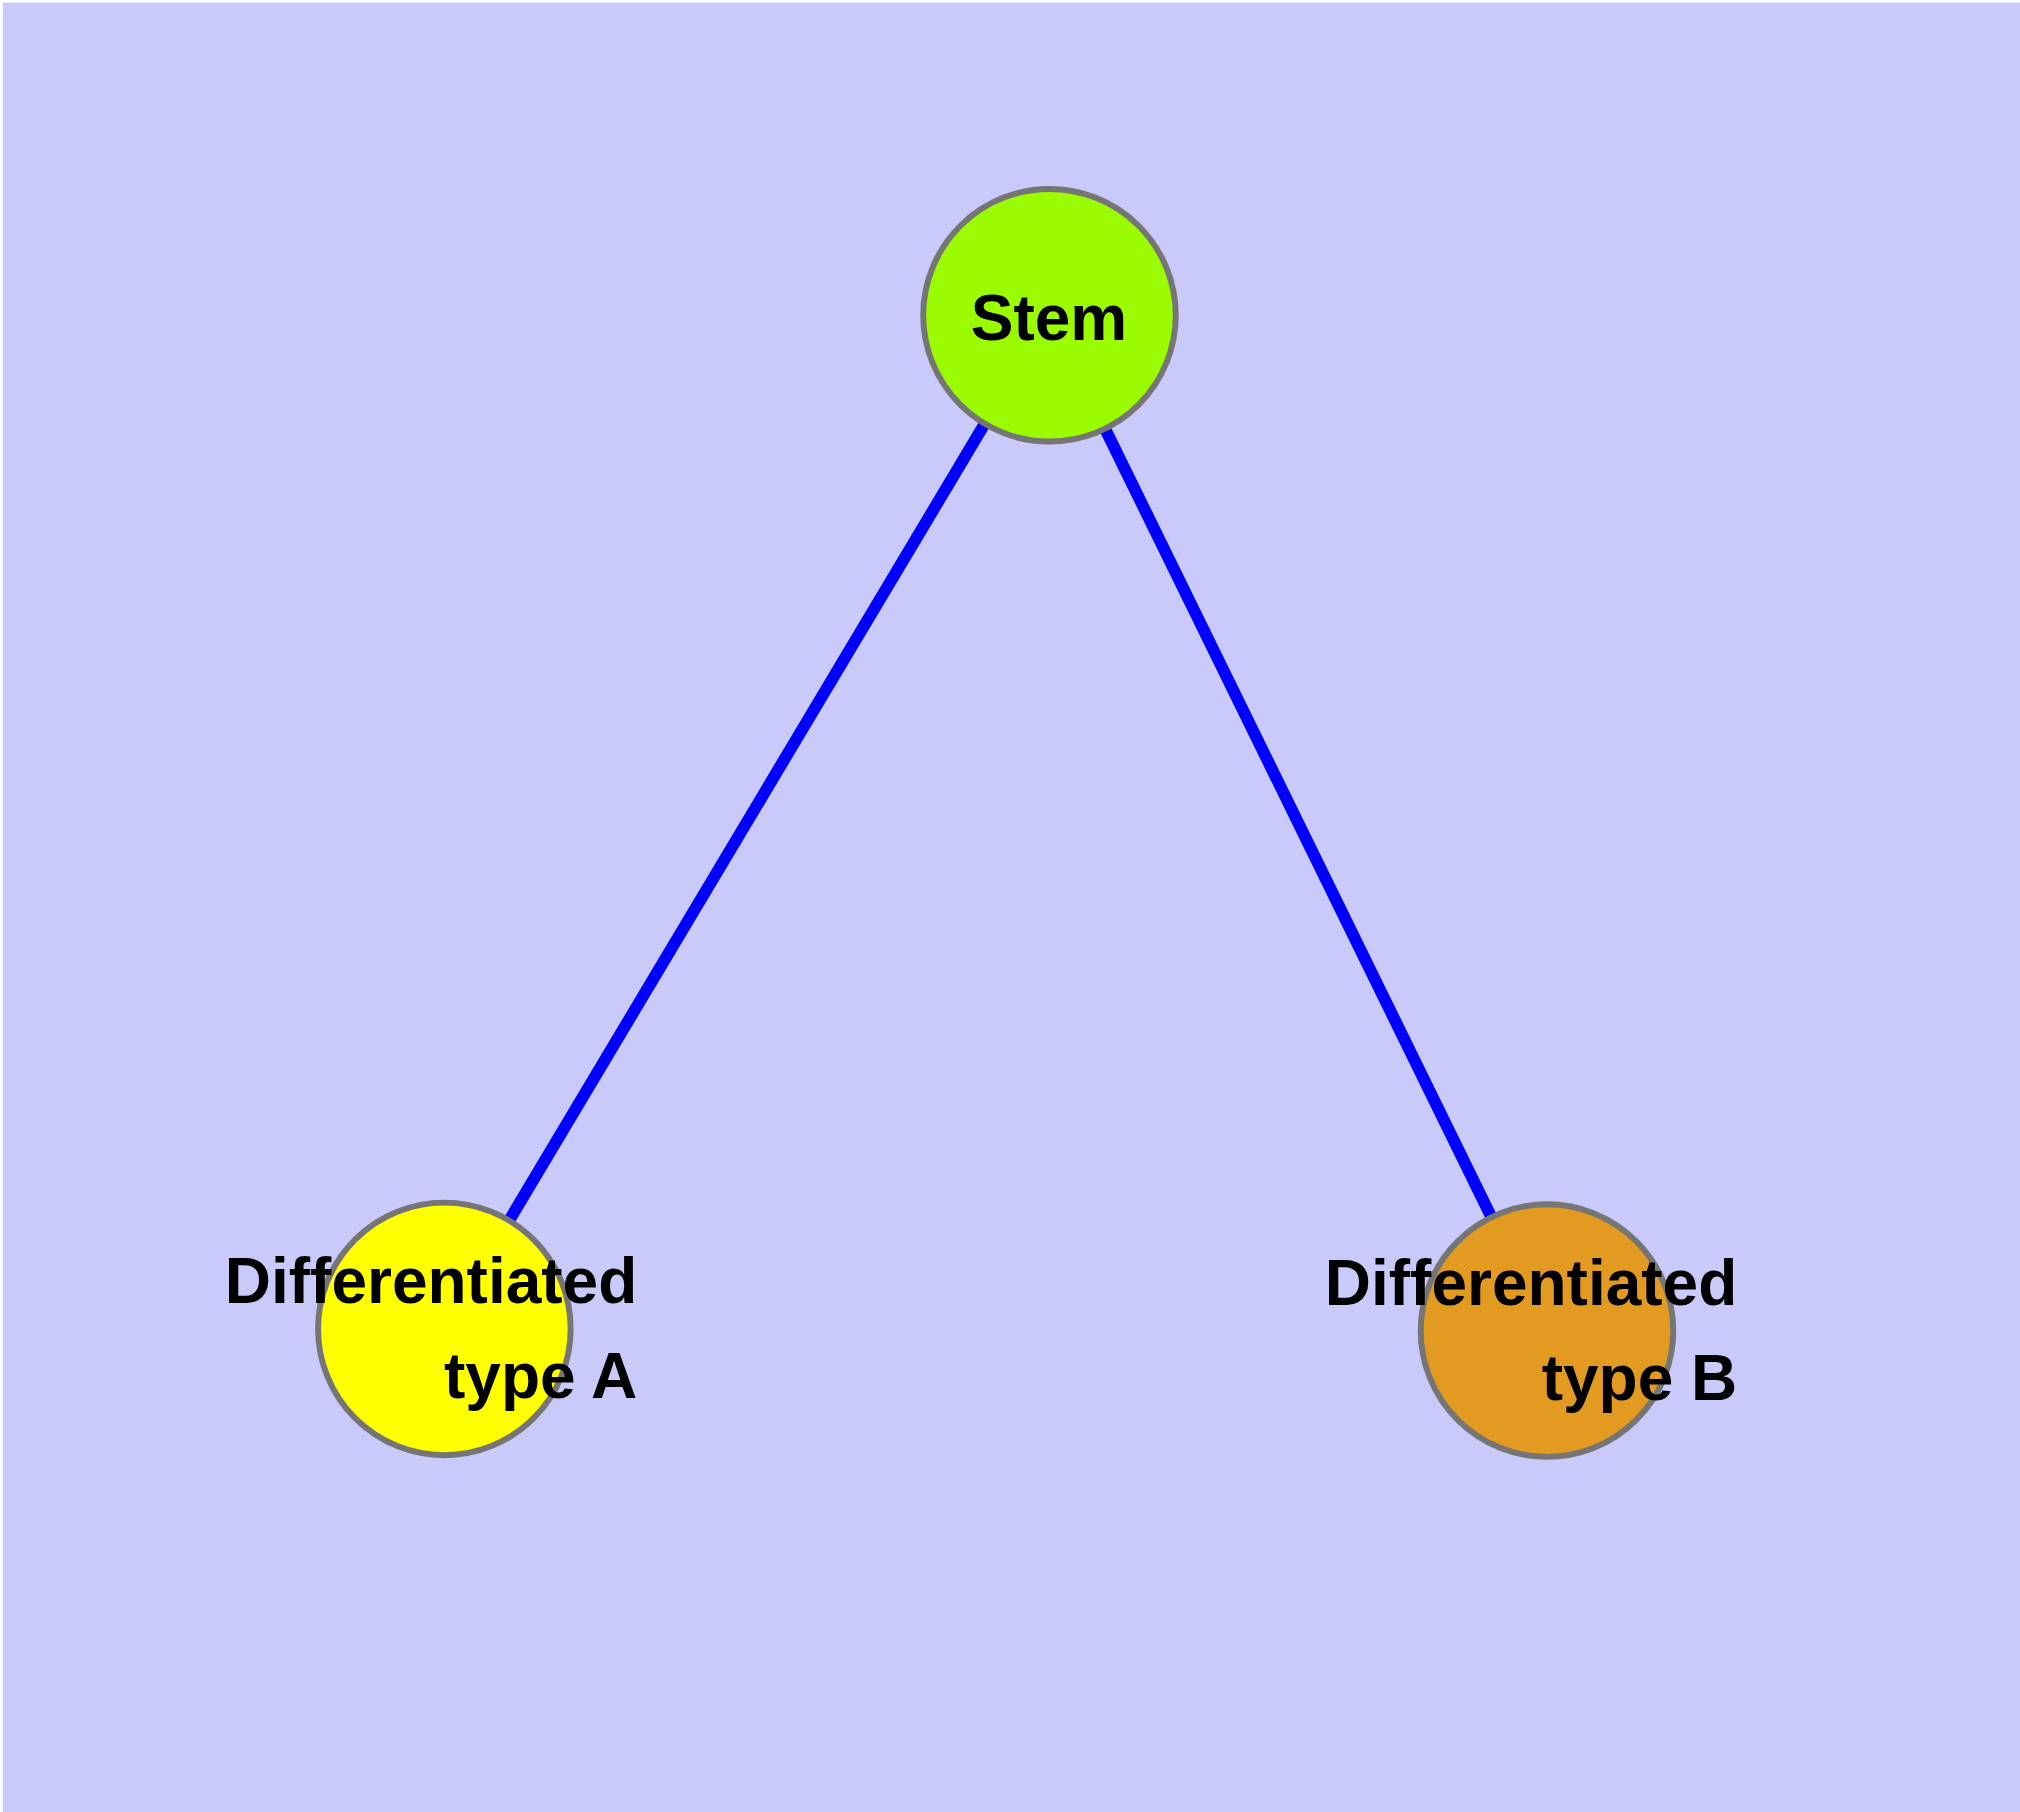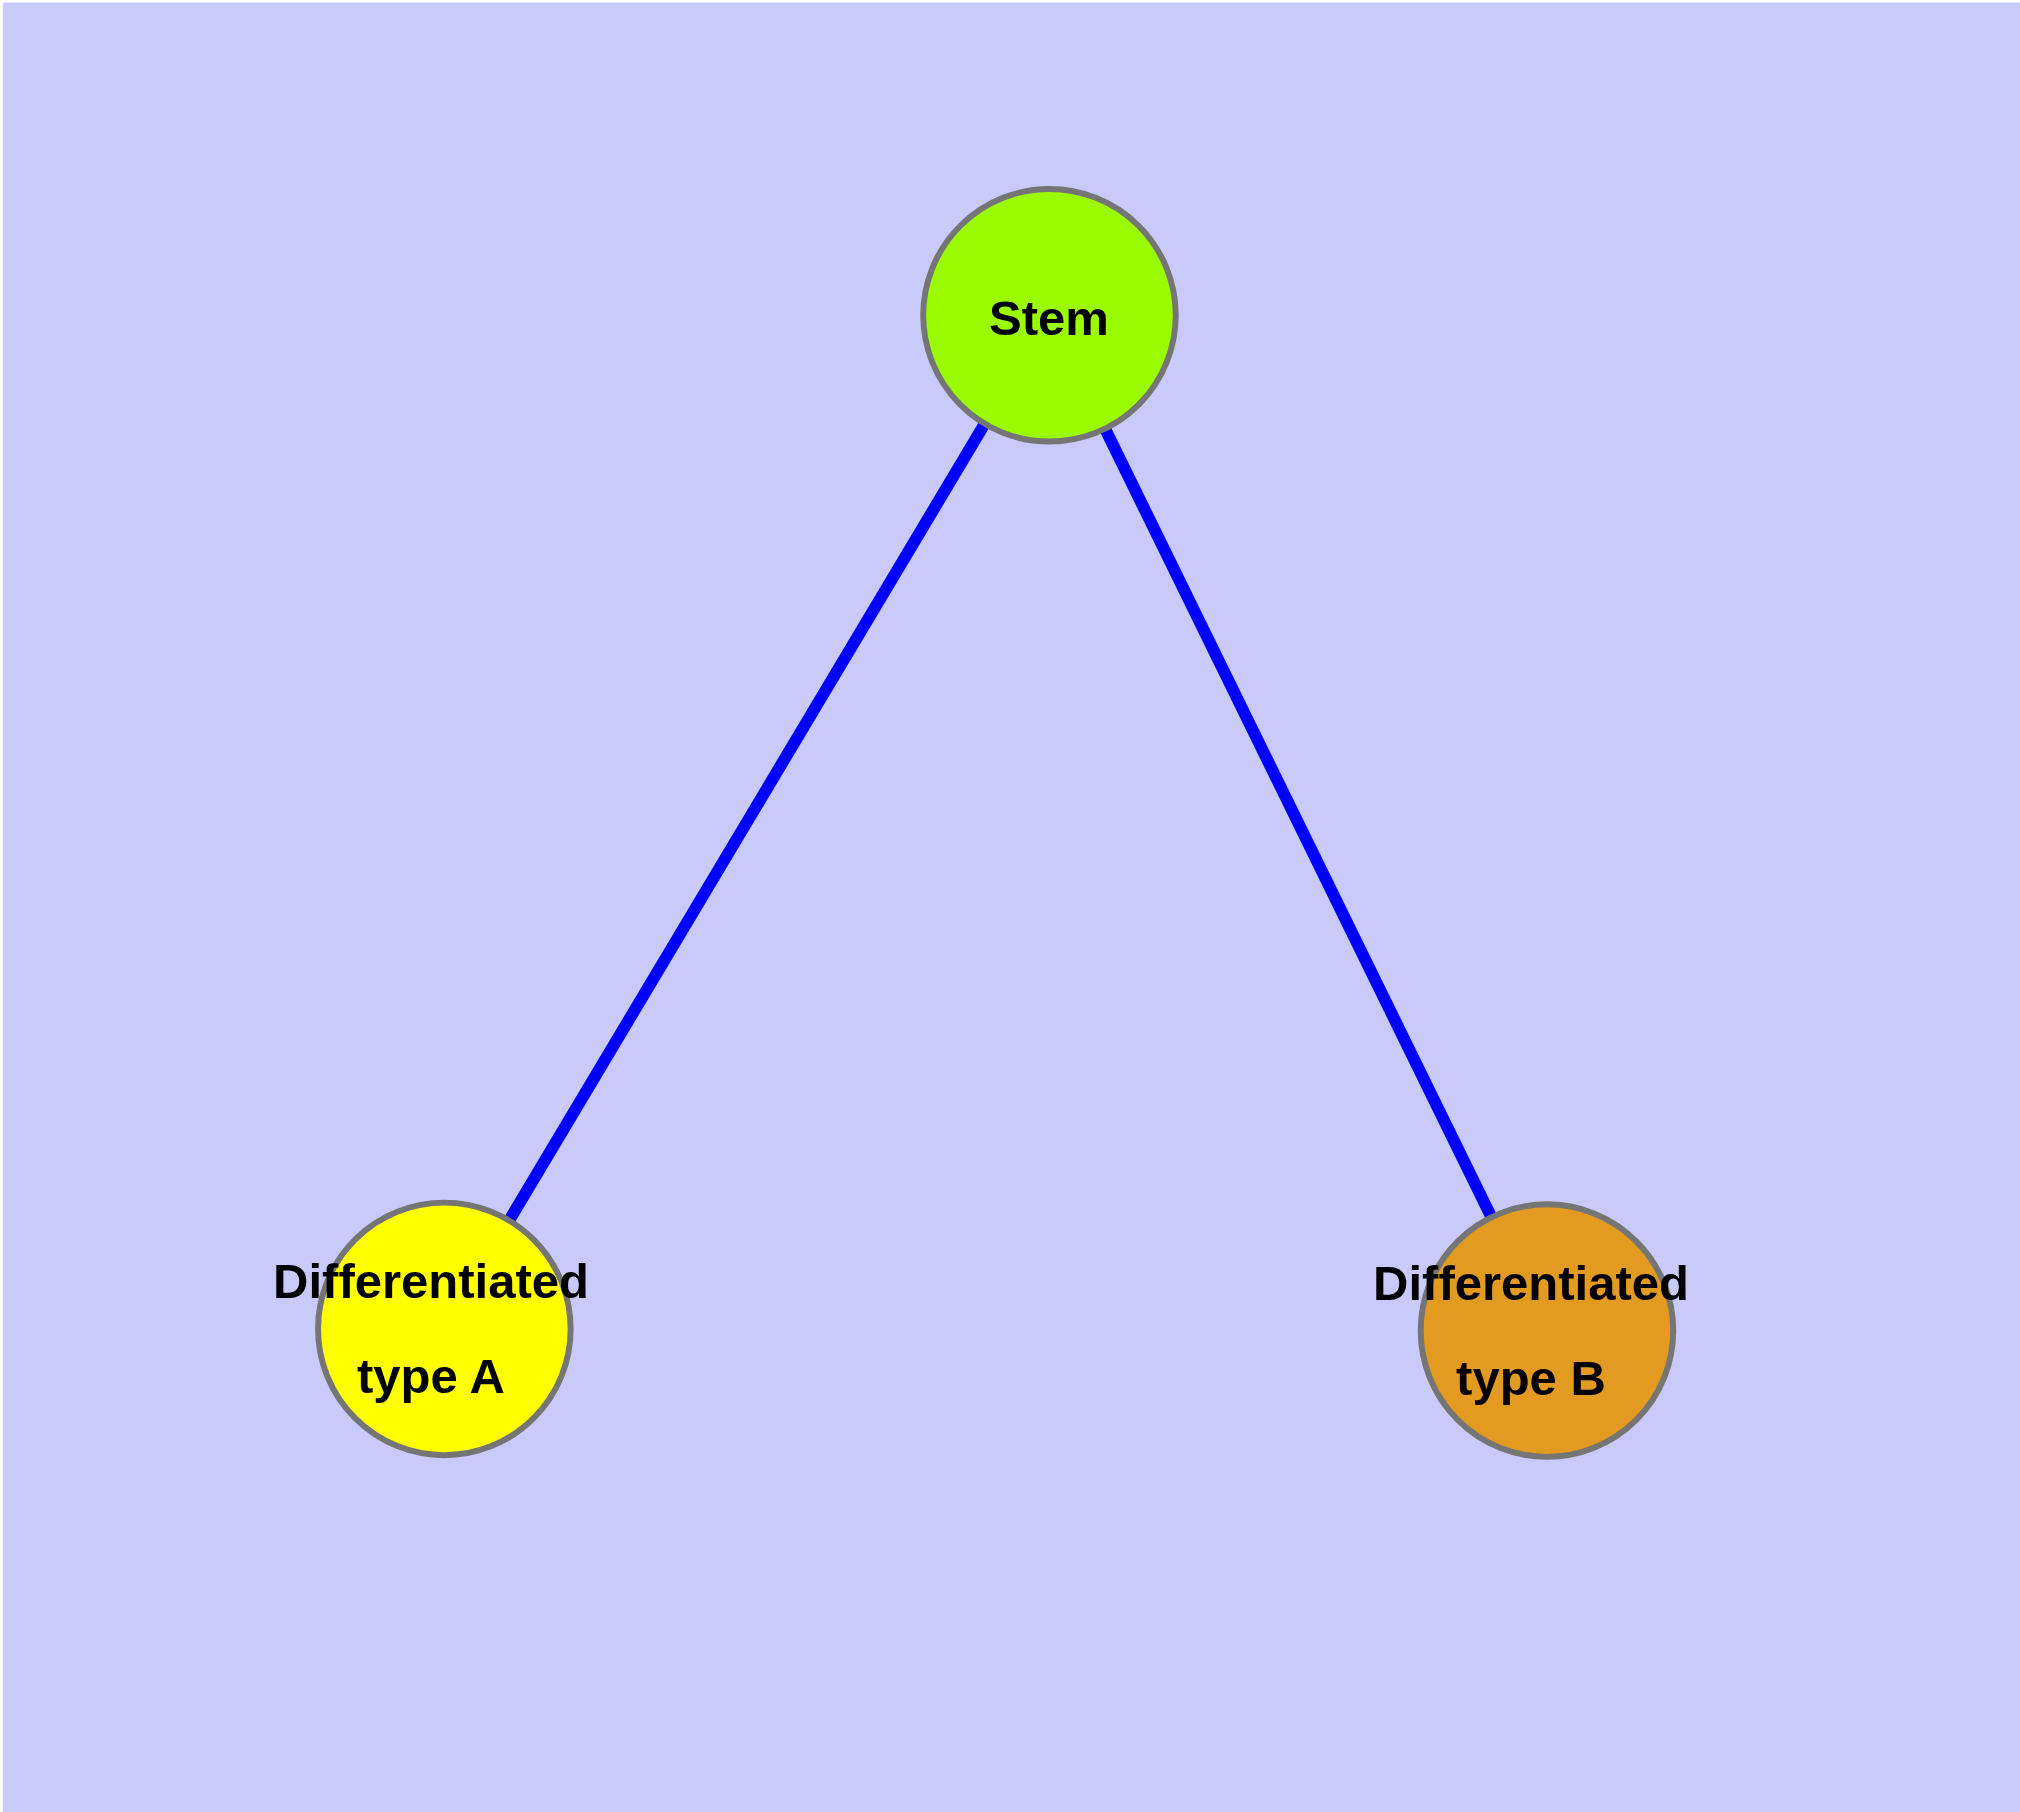--- a/index.html
+++ b/index.html
@@ -16,24 +16,24 @@
   }
   .canvas svg {
     position: absolute;
     left: 0;
     top: 0;
     display: block;
   }
   .node-label {
     position: absolute;
     transform: translate(-50%, -50%);
-    text-align: center;
+    text-align: right;
     white-space: pre-line;
     font-weight: bold;
-    font-size: 49px;
+    font-size: 64px;
     line-height: 95px;
     color: #000000;
     pointer-events: none;
   }
   .label-stem  { left: 1049px; top: 318px;  }
   .label-typea { left: 431px;  top: 1329px; }
   .label-typeb { left: 1531px; top: 1331px; }
 </style>
 </head>
 <body>

